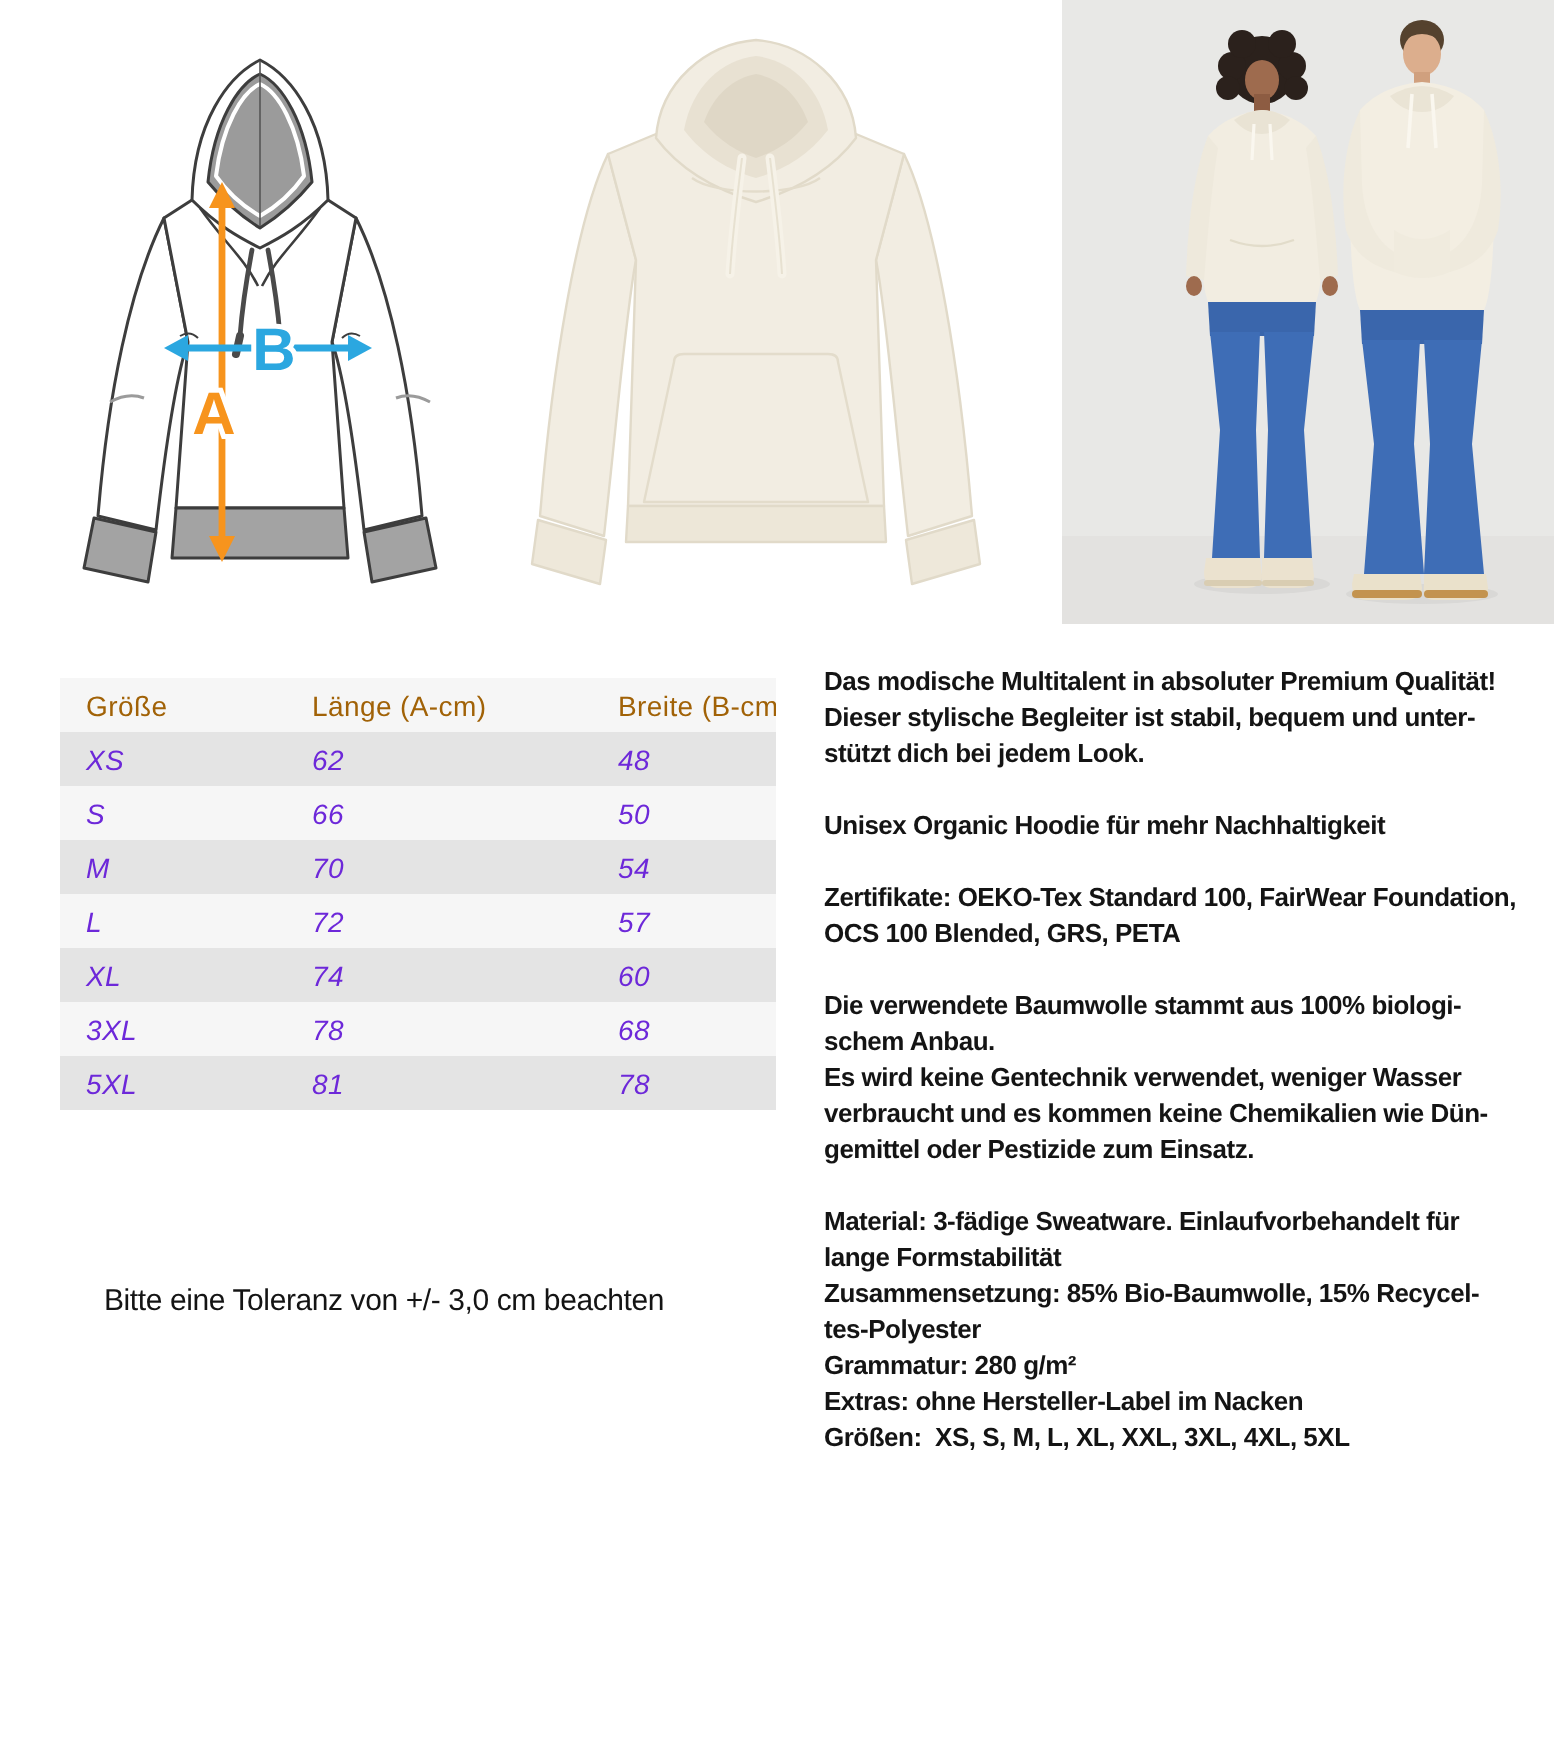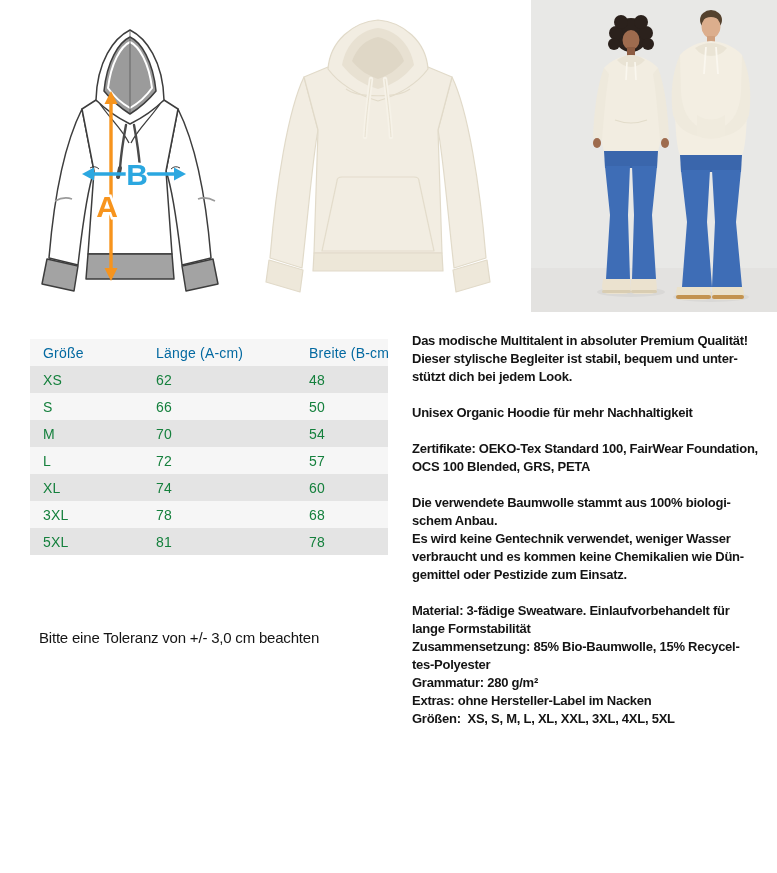--- a/index.html
+++ b/index.html
@@ -18,27 +18,27 @@
     position:absolute;left:30px;top:339px;width:358px;
     border-collapse:collapse;table-layout:fixed;
     font-size:14px;letter-spacing:.2px;
   }
   table.size-table th,table.size-table td{
     height:27px;padding:0 0 0 13px;text-align:left;vertical-align:middle;
     font-weight:normal;white-space:nowrap;overflow:hidden;
   }
   table.size-table th:nth-child(1),table.size-table td:nth-child(1){width:100px;}
   table.size-table th:nth-child(2),table.size-table td:nth-child(2){width:140px;}
-  table.size-table thead tr{background:#f6f6f6;color:#0369a1;}
-  table.size-table tbody tr{color:#15803d;}
+  table.size-table thead tr{background:#f6f6f6;color:#a16207;}
+  table.size-table tbody tr{color:#6d28d9;font-style:italic;}
   table.size-table tbody tr:nth-child(odd){background:#e4e4e4;}
   table.size-table tbody tr:nth-child(even){background:#f6f6f6;}
 
   .tolerance{
-    position:absolute;left:36px;top:626px;margin:3px;
+    position:absolute;left:36px;top:626px;margin:16px;
     font-size:15px;letter-spacing:-.2px;color:#141414;
   }
 
   
   .description{
     position:absolute;left:412px;top:332px;width:362px;
     font-size:13px;letter-spacing:-.25px;line-height:18px;color:#141414;
   }
   .description p{margin:0 0 18px 0;white-space:pre-wrap;font-weight:bold;}
 </style>

